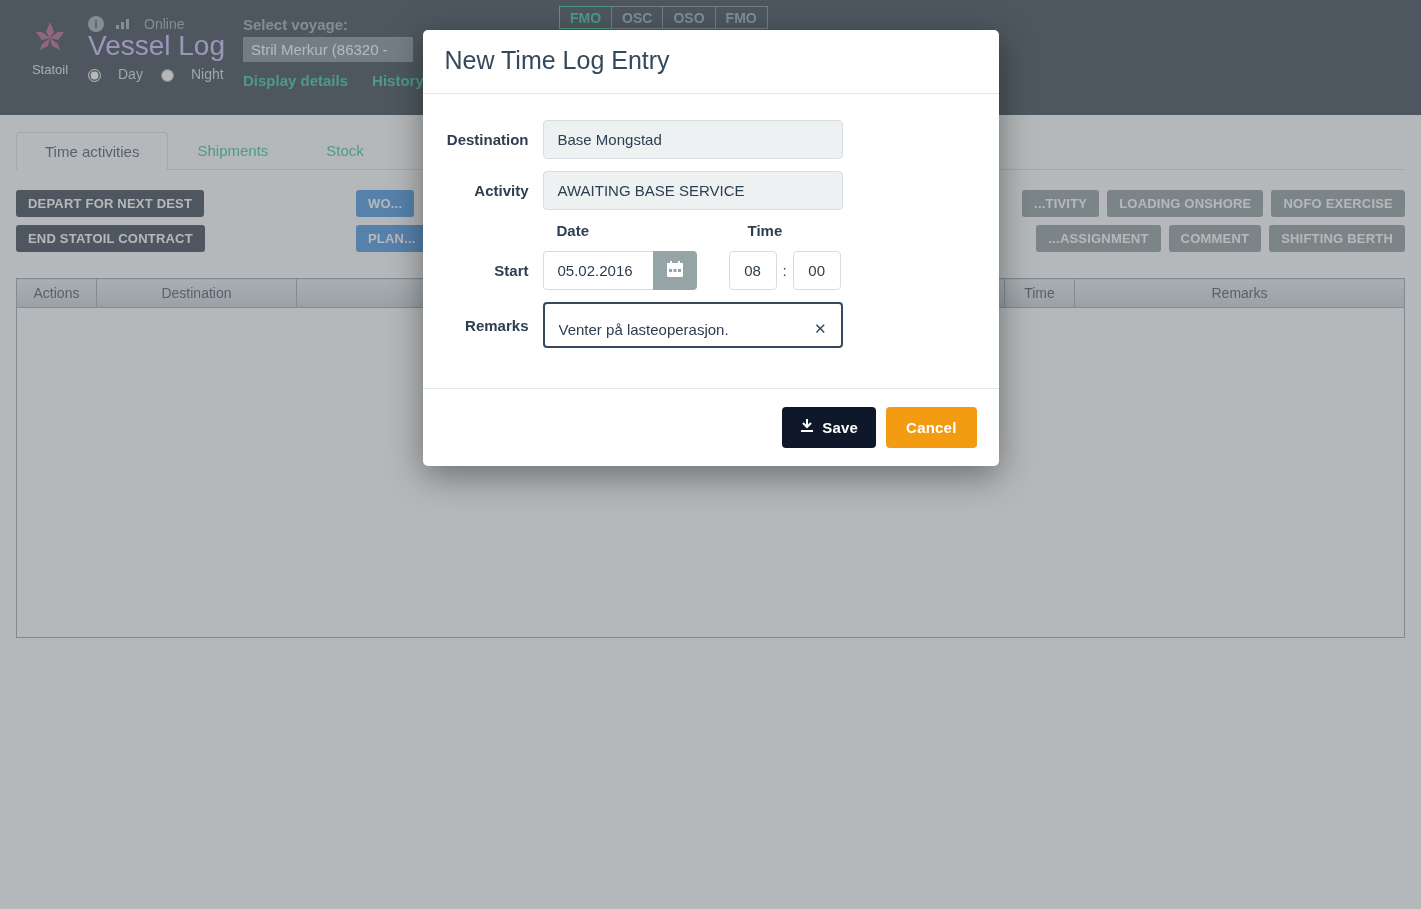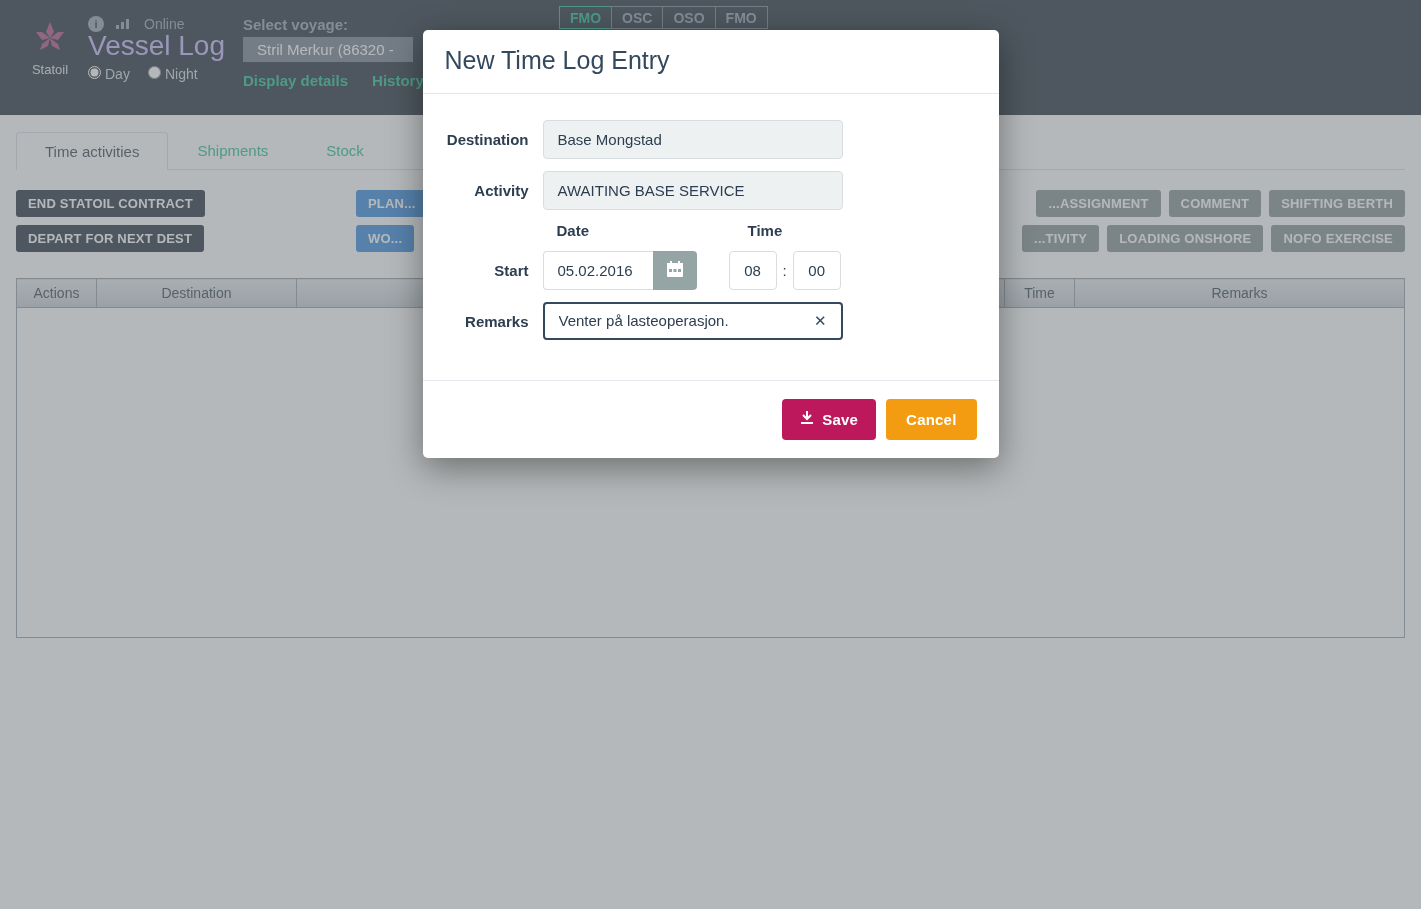--- a/index.html
+++ b/index.html
@@ -34,29 +34,29 @@
   display: flex; align-items: center; gap: 12px;
   font-size: 14px; color: #8fa0b0;
   margin-top: 6px;
 }
 .signal-icon { display:inline-block; }
 .title-vl {
   font-size: 28px; font-weight: 400; color: #c4b5fd;
   margin-top: -2px;
 }
 .daynight { margin-top: 4px; font-size: 14px; color:#cdd7e0; display:flex; gap:18px; align-items:center;}
-.daynight label{ display:flex; align-items:flex-start; gap:4px;}
+.daynight label{ display:flex; align-items:flex-end; gap:17px;}
 .daynight input{ accent-color:#fff; }
 
 .voyage-col { margin-left: 18px; }
 .select-voyage-label { color:#8fa0b0; font-size:15px; font-weight:600; margin-top:6px;}
 .voyage-select {
   margin-top:4px;
   background:#6f7d8c; color:#fff; border:none;
-  padding:4px 14px; font-size:15px; width:170px;
+  padding:4px 8px; font-size:15px; width:170px;
 }
 .header-links { margin-top:10px; display:flex; gap:24px; }
 .header-link { color:#1abc8c; font-size:15px; font-weight:600; cursor:pointer;}
 
 .dest-col { margin-left:28px; }
 .dest-label { color:#8fa0b0; font-size:15px; font-weight:600; margin-top:6px;}
 .dest-boxes { margin-top:-4px; display:flex; gap:0; }
 .dest-box {
   border:1px solid #6f7d8c; padding:3px 10px 2px; font-size:14px; font-weight:700;
   color:#8fa0b0; margin-left:-1px;
@@ -158,33 +158,33 @@
 }
 .time-box {
   border:1px solid #d8dde2; border-radius:4px; padding:10px 0;
   width:48px; text-align:center; font-size:15px; color:#2c3e50;
   margin-left:32px;
 }
 .time-sep { margin:0 6px; font-size:15px; color:#2c3e50;}
 .time-box2 { margin-left:0;}
 .remarks-wrap {
   border:2px solid #34495e; border-radius:4px;
-  padding:8px 10px 8px 14px; width:300px;
-  display:flex; align-items:flex-start; justify-content:space-between;
+  padding:16px 10px 8px 14px; width:300px;
+  display:flex; align-items:flex-end; justify-content:space-between;
 }
 .remarks-input {
   border:none; outline:none; font-size:15px; color:#2c3e50; width:100%;
 }
 .clear-x { font-size:15px; color:#34495e; cursor:pointer; padding:0 4px;}
 .modal-footer {
   border-top:1px solid #e4e8ec;
   padding:18px 22px;
   display:flex; justify-content:flex-end; gap:10px;
 }
-.btn-save { background:#be185d; padding:12px 18px; font-size:15px; border-radius:4px; display:flex; gap:8px; align-items:center;}
+.btn-save { background:#0f172a; padding:12px 18px; font-size:15px; border-radius:4px; display:flex; gap:8px; align-items:center;}
 .btn-cancel { background:#f39c12; padding:12px 20px; font-size:15px; border-radius:4px;}
 </style>
 </head>
 <body>
 
 <div class="topbar">
   <div class="logo-block">
     <div class="statoil-logo">
       <svg viewBox="0 0 40 40">
         <g fill="#b24b82">
@@ -248,42 +248,42 @@
 
   <div class="tabs">
     <div class="tab active">Time activities</div>
     <div class="tab">Shipments</div>
     <div class="tab">Stock</div>
   </div>
 
   <div class="action-rows">
     <div class="action-row">
       <div class="right-btns-row">
+        <button class="btn btn-dark">DEPART FOR NEXT DEST</button>
+      </div>
+      <div class="right-btns-row" style="position:absolute; left:356px;">
+        <button class="btn btn-blue">WO...</button>
+      </div>
+      <div class="right-btns-row">
+        <button class="btn btn-grey">...TIVITY</button>
+        <button class="btn btn-grey">LOADING ONSHORE</button>
+        <button class="btn btn-grey">NOFO EXERCISE</button>
+      </div>
+    </div>
+    <div class="action-row">
+      <div class="right-btns-row">
         <button class="btn btn-dark">END STATOIL CONTRACT</button>
       </div>
       <div class="right-btns-row" style="position:absolute; left:356px;">
         <button class="btn btn-blue">PLAN...</button>
       </div>
       <div class="right-btns-row">
         <button class="btn btn-grey">...ASSIGNMENT</button>
         <button class="btn btn-grey">COMMENT</button>
         <button class="btn btn-grey">SHIFTING BERTH</button>
-      </div>
-    </div>
-    <div class="action-row">
-      <div class="right-btns-row">
-        <button class="btn btn-dark">DEPART FOR NEXT DEST</button>
-      </div>
-      <div class="right-btns-row" style="position:absolute; left:356px;">
-        <button class="btn btn-blue">WO...</button>
-      </div>
-      <div class="right-btns-row">
-        <button class="btn btn-grey">...TIVITY</button>
-        <button class="btn btn-grey">LOADING ONSHORE</button>
-        <button class="btn btn-grey">NOFO EXERCISE</button>
       </div>
     </div>
   </div>
 
   <table class="grid">
     <colgroup>
       <col style="width:80px">
         <col style="width:200px">
         <col>
         <col style="width:70px">

